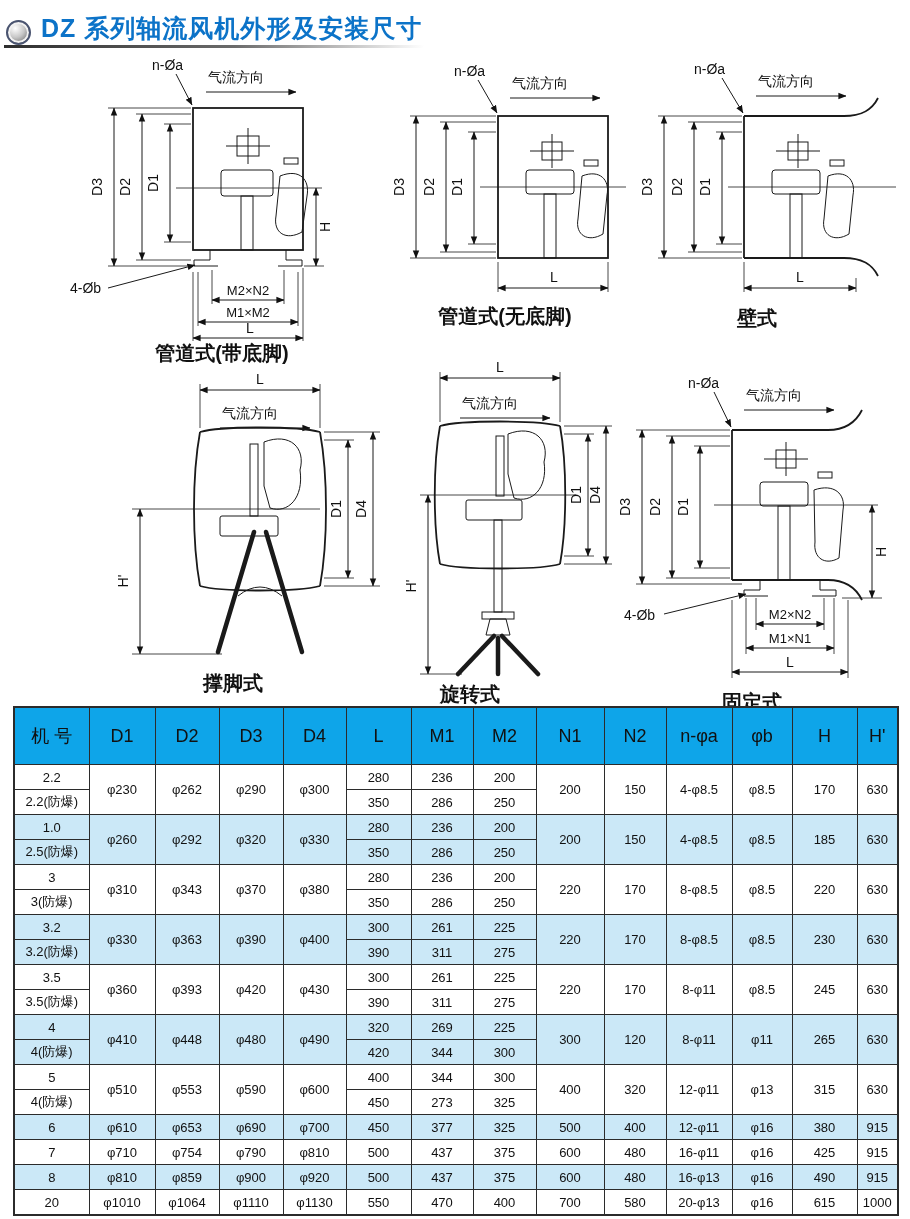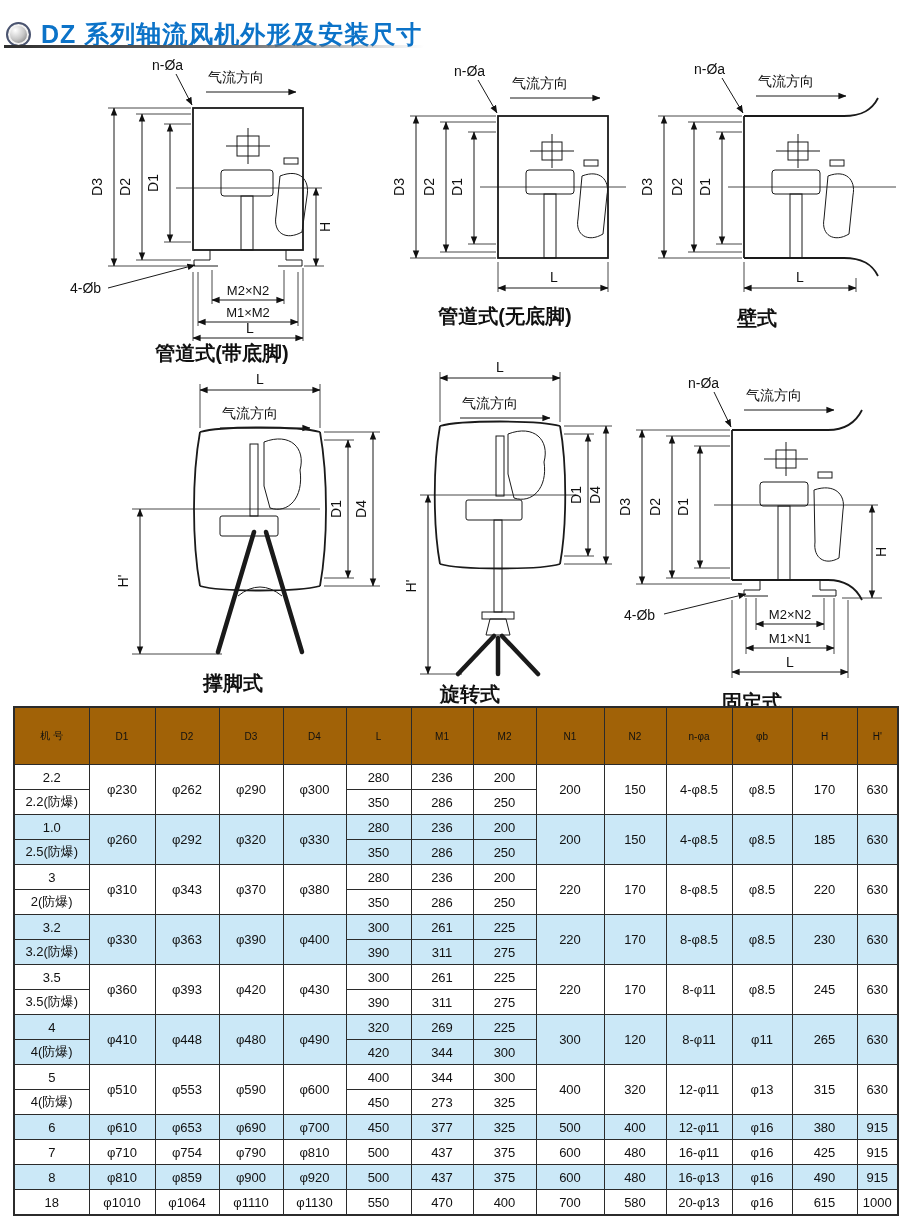--- a/index.html
+++ b/index.html
@@ -1,19 +1,19 @@
 <!DOCTYPE html>
 <html><head>
 <meta charset="utf-8">
 <style>
   html,body{margin:0;padding:0;background:#e9e9e9;}
   .page{position:relative;width:910px;height:1219px;background:#ffffff;overflow:hidden;
         font-family:"Liberation Sans",sans-serif;color:#111;}
   
-  .title-bar{position:absolute;left:6px;top:18px;display:flex;align-items:center;gap:10px;}
+  .title-bar{position:absolute;left:6px;top:12px;display:flex;align-items:flex-end;gap:10px;}
   .bullet{width:21px;height:21px;border-radius:50%;border:2px solid #4a5470;
           background:radial-gradient(circle at 35% 30%,#ffffff,#c7c7c7 45%,#6e6e6e 88%);
           box-shadow:inset 0 0 0 2px #f2f2f2;}
   .title{font-size:25px;font-weight:bold;color:#0c73c8;letter-spacing:1px;white-space:nowrap;}
   .title-underline{position:absolute;left:4px;top:45px;width:420px;height:3px;
           background:linear-gradient(to right,#2e2e2e,#6b6b6b 55%,rgba(150,150,150,0));}
   
   svg.diagram{position:absolute;overflow:visible;}
   .ln{stroke:#1a1a1a;stroke-width:1;fill:none;}
   .lt{stroke:#1a1a1a;stroke-width:1.8;fill:none;}
@@ -22,21 +22,21 @@
   text{fill:#111;font-family:"Liberation Sans",sans-serif;}
   .t13{font-size:13px;}
   .t14{font-size:14px;}
   .caption{position:absolute;font-size:20px;font-weight:bold;transform:translateX(-50%);white-space:nowrap;}
   .note{position:absolute;left:303px;top:336px;font-size:15px;white-space:nowrap;}
   
   table.dim-table{position:absolute;left:13px;top:706px;width:884px;border-collapse:collapse;
         table-layout:fixed;border:2px solid #2b2b2b;background:#fff;}
   .dim-table th,.dim-table td{border:1px solid #2b2b2b;text-align:center;vertical-align:middle;
         padding:0;font-weight:normal;overflow:hidden;}
-  .dim-table th{height:56px;font-size:10px;background:#a16207;}
+  .dim-table th{height:56px;font-size:18px;background:#0ea5e9;}
   .dim-table td{height:24px;font-size:13px;}
   .dim-table tr.stripe td{background:#cbe8f7;}
 </style>
 </head>
 <body>
 
 <div class="page">
 
   <div class="title-bar">
     <span class="bullet"></span>
@@ -402,21 +402,21 @@
           <td>236</td>
           <td>200</td>
           <td rowspan="2">220</td>
           <td rowspan="2">170</td>
           <td rowspan="2">8-φ8.5</td>
           <td rowspan="2">φ8.5</td>
           <td rowspan="2">220</td>
           <td rowspan="2">630</td>
         </tr>
         <tr>
-          <td>2(防爆)</td>
+          <td>3(防爆)</td>
           <td>350</td>
           <td>286</td>
           <td>250</td>
         </tr>
         <tr class="stripe">
           <td>3.2</td>
           <td rowspan="2">φ330</td>
           <td rowspan="2">φ363</td>
           <td rowspan="2">φ390</td>
           <td rowspan="2">φ400</td>
@@ -544,21 +544,21 @@
           <td>437</td>
           <td>375</td>
           <td>600</td>
           <td>480</td>
           <td>16-φ13</td>
           <td>φ16</td>
           <td>490</td>
           <td>915</td>
         </tr>
         <tr>
-          <td>18</td>
+          <td>20</td>
           <td>φ1010</td>
           <td>φ1064</td>
           <td>φ1110</td>
           <td>φ1130</td>
           <td>550</td>
           <td>470</td>
           <td>400</td>
           <td>700</td>
           <td>580</td>
           <td>20-φ13</td>

